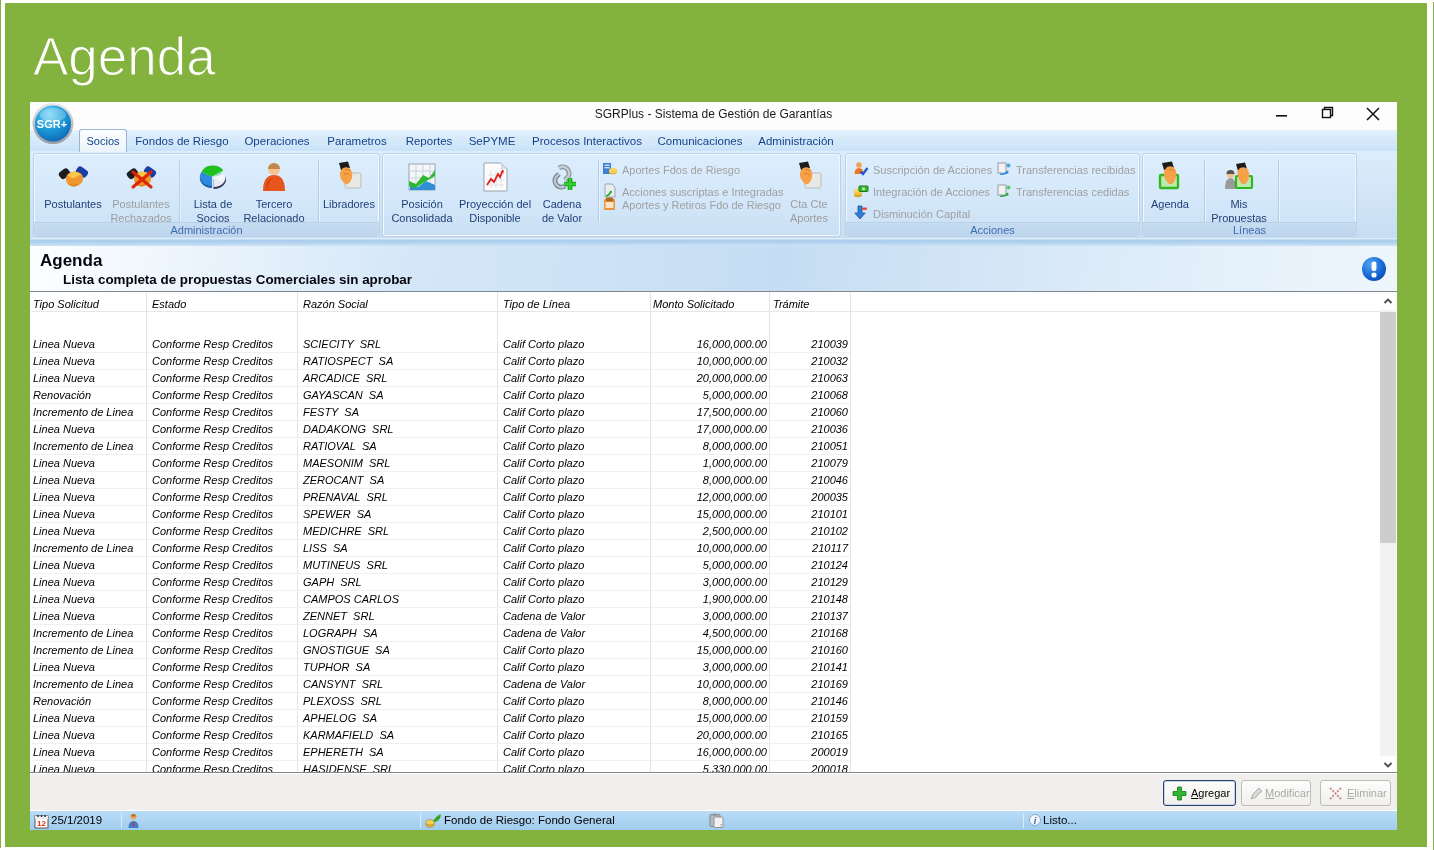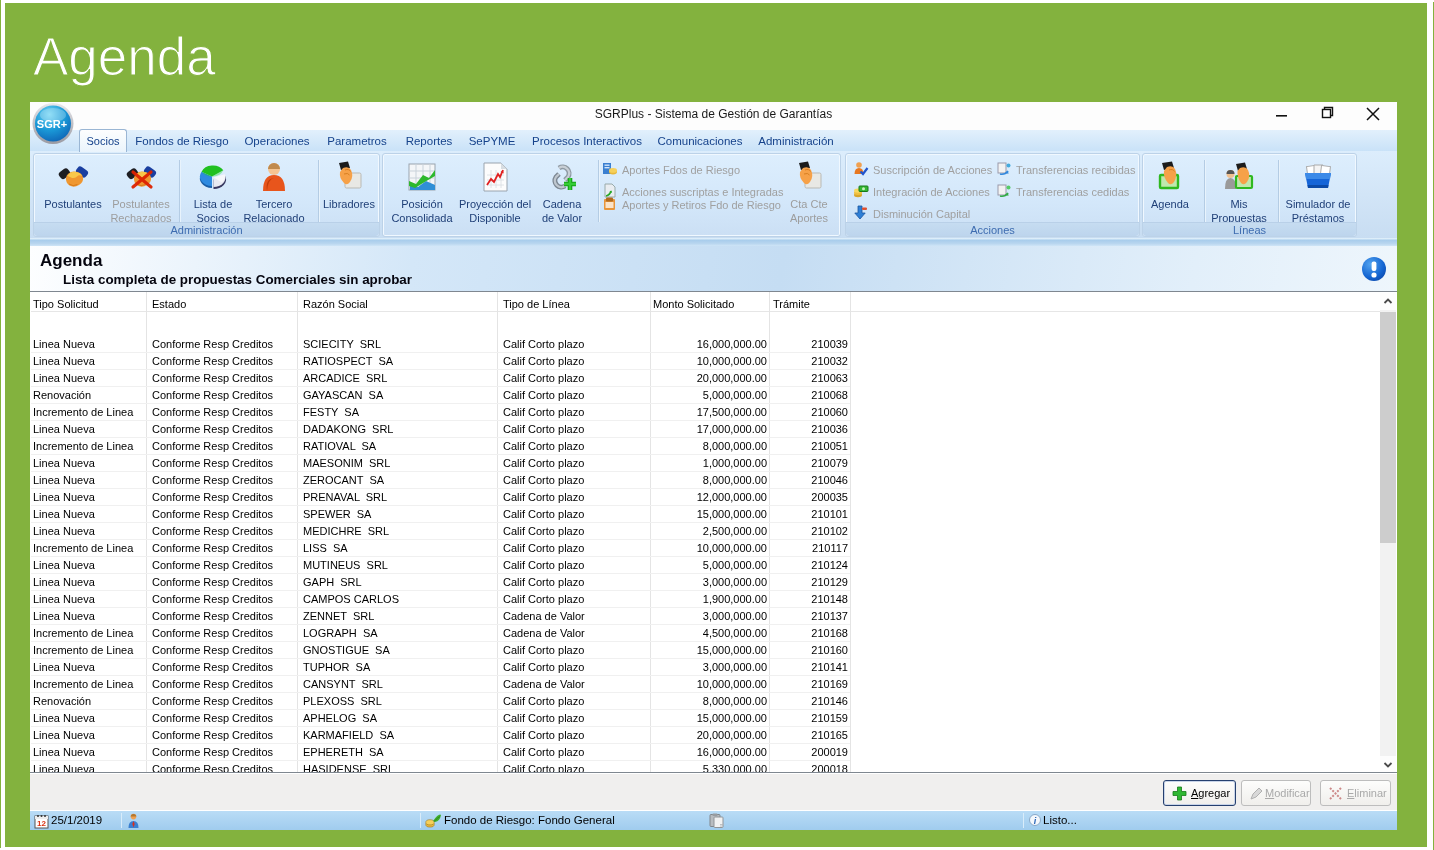--- a/index.html
+++ b/index.html
@@ -36,21 +36,21 @@
 
 #ribline{position:absolute;left:0;top:136px;width:1367px;height:8px;
  background:linear-gradient(#eaf6fd 0%,#a9cdec 30%,#b9d6ef 70%,#cfe5f7 100%);}
 
 #hdrbar{position:absolute;left:0;top:144px;width:1367px;height:45px;box-sizing:border-box;
  background:linear-gradient(100deg,#fdfeff 0%,#d4e7f8 28%,#c5ddf3 55%,#e2effa 85%,#eef6fc 100%);}
 #hdrbar h1{font-size:17px;color:#05050f;position:absolute;left:10px;top:5px;font-weight:bold;}
 #hdrbar h2{font-size:13.4px;color:#05050f;position:absolute;left:33px;top:26px;font-weight:bold;}
 
 #tablearea{position:absolute;left:0;top:189px;width:1367px;height:482px;background:#fff;overflow:hidden;
- border-top:1px solid #7f8790;border-bottom:1px solid #7f8790;}
+ border-top:1px solid #7f8790;border-bottom:1px solid #7f8790;font-style:italic;}
 .thead{position:absolute;left:1px;top:1px;height:19px;width:1350px;background:#fff;border-bottom:1px solid #e6e6e6;}
 .hc{position:absolute;top:5px;font-size:11px;color:#000;white-space:pre;}
 .vline{position:absolute;top:0;width:1px;background:#e4e4e4;}
 .trow{position:absolute;left:1px;height:17px;width:819px;border-bottom:1px solid #f0f0f0;font-size:11px;color:#000;}
 .trow span{position:absolute;top:2px;white-space:pre;}
 .c1{left:2px;} .c2{left:121px;} .c3{left:272px;} .c4{left:472px;}
 .c5{right:83px;text-align:right;} .c6{right:2px;text-align:right;}
 
 #sbar{position:absolute;left:1350px;top:1px;width:16px;height:480px;background:#f2f2f2;}
 .sbtn{position:absolute;left:0;width:16px;height:17px;background:#fdfdfd;color:#505050;text-align:center;}
@@ -227,28 +227,20 @@
     <div class="vsep" style="left:61px"></div>
     <div class="rbtn" style="left:58px;width:76px"><div style="height:7px"></div><svg width="32" height="32" viewBox="0 0 32 32">
             <circle cx="7.5" cy="13" r="4" fill="#f0c090"></circle>
             <path d="M7.5 9 a4 4 0 0 1 4 4 l-8 0 a4 4 0 0 1 4 -4" fill="#555"></path>
             <path d="M2 28 q0 -11 5.5 -11 q5.5 0 5.5 11 Z" fill="#9a9a9a"></path>
             <rect x="13" y="15" width="16" height="12" rx="1" fill="#bfe8ae" stroke="#2fb81f" stroke-width="2.2"></rect>
             <path d="M13 3 L22 1.5 L24 8 L15 10 Z" fill="#1c1c1c"></path>
             <path d="M17 7 q6 -2 8 2 q3 6 -1 12 q-3 4 -6 1 q-4 -6 -3.5 -12 Z" fill="#f6a148"></path>
           </svg><div class="rlab">Mis<br>Propuestas</div></div>
     <div class="vsep" style="left:135px"></div>
-    <div class="rbtn" style="left:130px;width:90px"><div style="height:7px"></div><svg width="32" height="32" viewBox="0 0 32 32">
-            <path d="M5 5 h8 v8 h-8 Z" fill="#fff" stroke="#aaa" transform="rotate(-8 9 9)"></path>
-            <path d="M12 4 h9 v9 h-9 Z" fill="#f4f4f4" stroke="#aaa"></path>
-            <path d="M19 5 h9 v8 h-9 Z" fill="#fff" stroke="#aaa" transform="rotate(7 23 9)"></path>
-            <path d="M3 12 L29 12 L26 27 L6 27 Z" fill="#1565d8"></path>
-            <path d="M3 12 L29 12 L28 18 L4 18 Z" fill="#3c8ae8"></path>
-            <path d="M6 27 L26 27 L26.5 24 L5.5 24 Z" fill="#0b4aa8"></path>
-          </svg><div class="rlab">Simulador de<br>Préstamos</div></div>
     <div class="glabel">Líneas</div>
       </div>
   </div>
   <div id="ribline"></div>
   <div id="hdrbar">
     <h1>Agenda</h1>
     <h2>Lista completa de propuestas Comerciales sin aprobar</h2>
     <svg style="position:absolute;left:1331px;top:10px" width="26" height="26" viewBox="0 0 26 26">
         <defs>
           <radialGradient id="ig" cx="0.35" cy="0.3" r="0.9">

